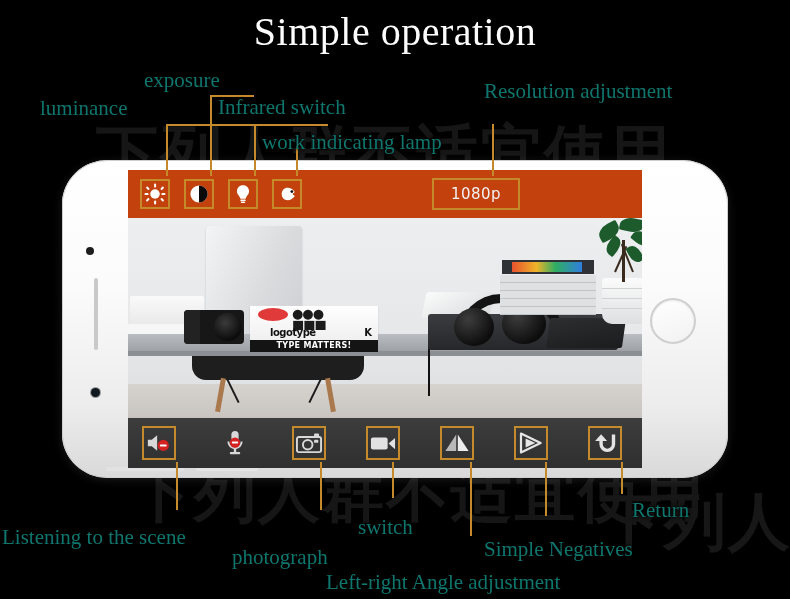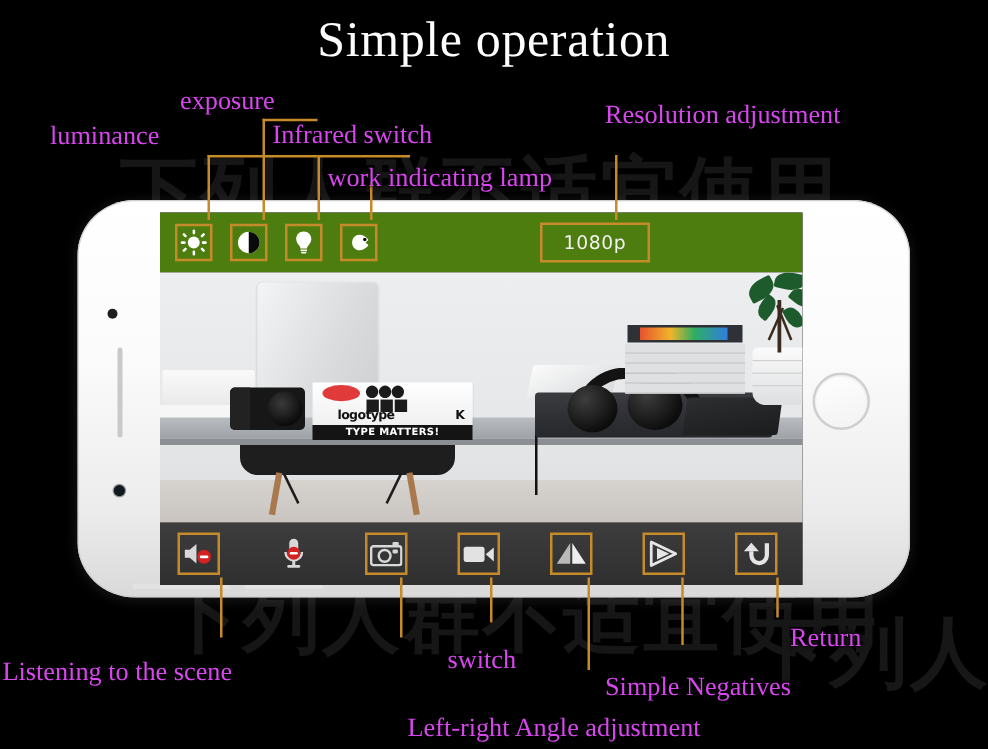--- a/index.html
+++ b/index.html
@@ -36,21 +36,21 @@
     color:#fdfdfd;
     font-size:40px;
     line-height:48px;
     letter-spacing:0.5px;
     z-index:40;
   }
 
   
   .lbl{
     position:absolute;
-    color:#d946ef;
+    color:#0f766e;
     font-size:21px;
     line-height:24px;
     white-space:nowrap;
     z-index:40;
     text-shadow:0 0 2px #000, 0 0 4px #000;
   }
 
   
   .lead{position:absolute;background:#c58a29;z-index:35;}
   .lead.v{width:2px;}
@@ -101,21 +101,21 @@
   
   .screen{
     position:absolute;left:66px;top:10px;width:514px;height:298px;
     background:#000;
     overflow:hidden;
   }
 
   
   .topbar{
     position:absolute;left:0;right:0;top:0;height:48px;
-    background:#4d7c0f;
+    background:#c2410c;
   }
   .icon-box{
     position:absolute;top:9px;width:30px;height:30px;
     border:2px solid #c58a29;
     box-sizing:border-box;
     display:flex;align-items:center;justify-content:center;
   }
   .res-box{
     position:absolute;top:8px;left:304px;width:88px;height:32px;
     border:2px solid #c58a29;box-sizing:border-box;
@@ -415,18 +415,19 @@
   </div>
 
   <div class="lead v" style="left:176px; top:462px; height:48px;"></div>
   <div class="lead v" style="left:320px; top:462px; height:48px;"></div>
   <div class="lead v" style="left:392px; top:462px; height:36px;"></div>
   <div class="lead v" style="left:470px; top:462px; height:74px;"></div>
   <div class="lead v" style="left:545px; top:462px; height:54px;"></div>
   <div class="lead v" style="left:621px; top:462px; height:32px;"></div>
 
   <div class="lbl" style="left:2px;   top:525px;">Listening to the scene</div>
+  <div class="lbl" style="left:232px; top:545px;">photograph</div>
   <div class="lbl" style="left:358px; top:515px;">switch</div>
   <div class="lbl" style="left:326px; top:570px;">Left-right Angle adjustment</div>
   <div class="lbl" style="left:484px; top:537px;">Simple Negatives</div>
   <div class="lbl" style="left:632px; top:498px;">Return</div>
 
 </div>
 
 </body></html>

